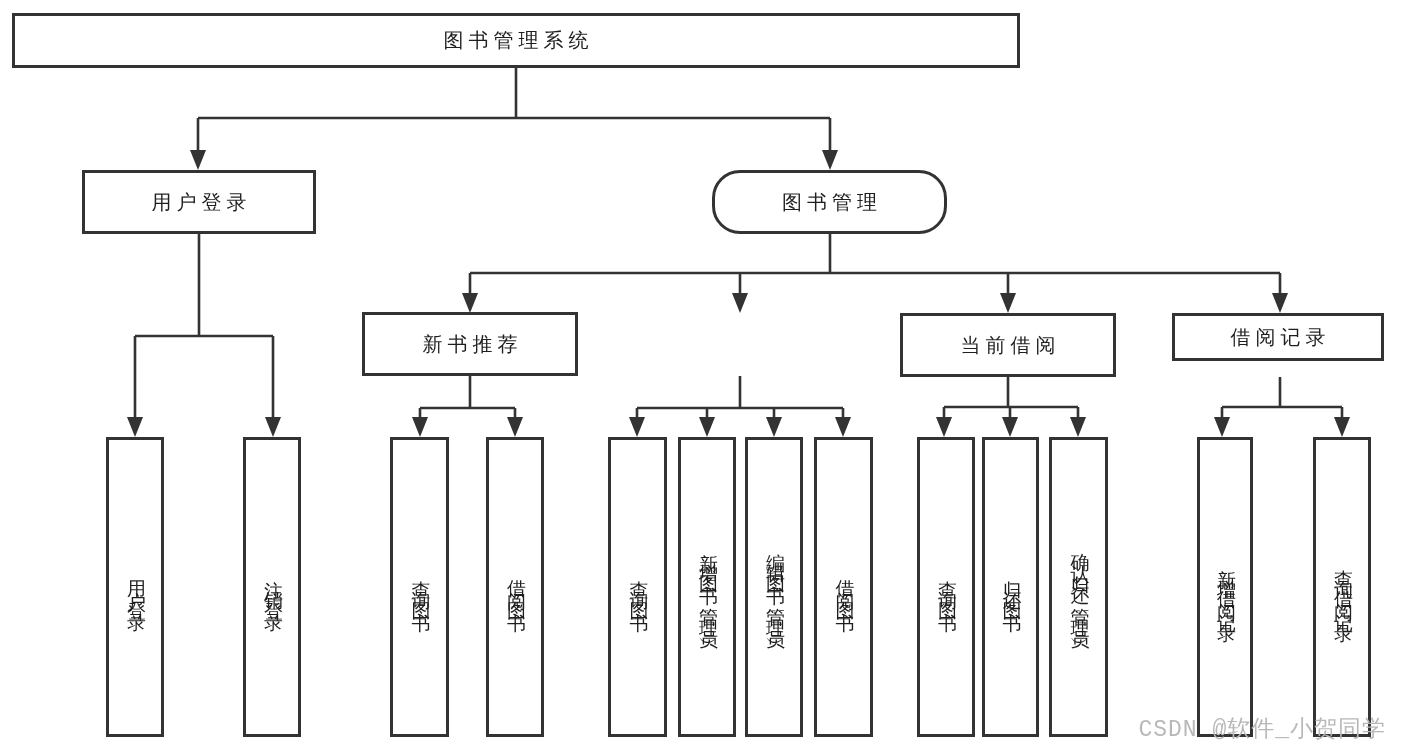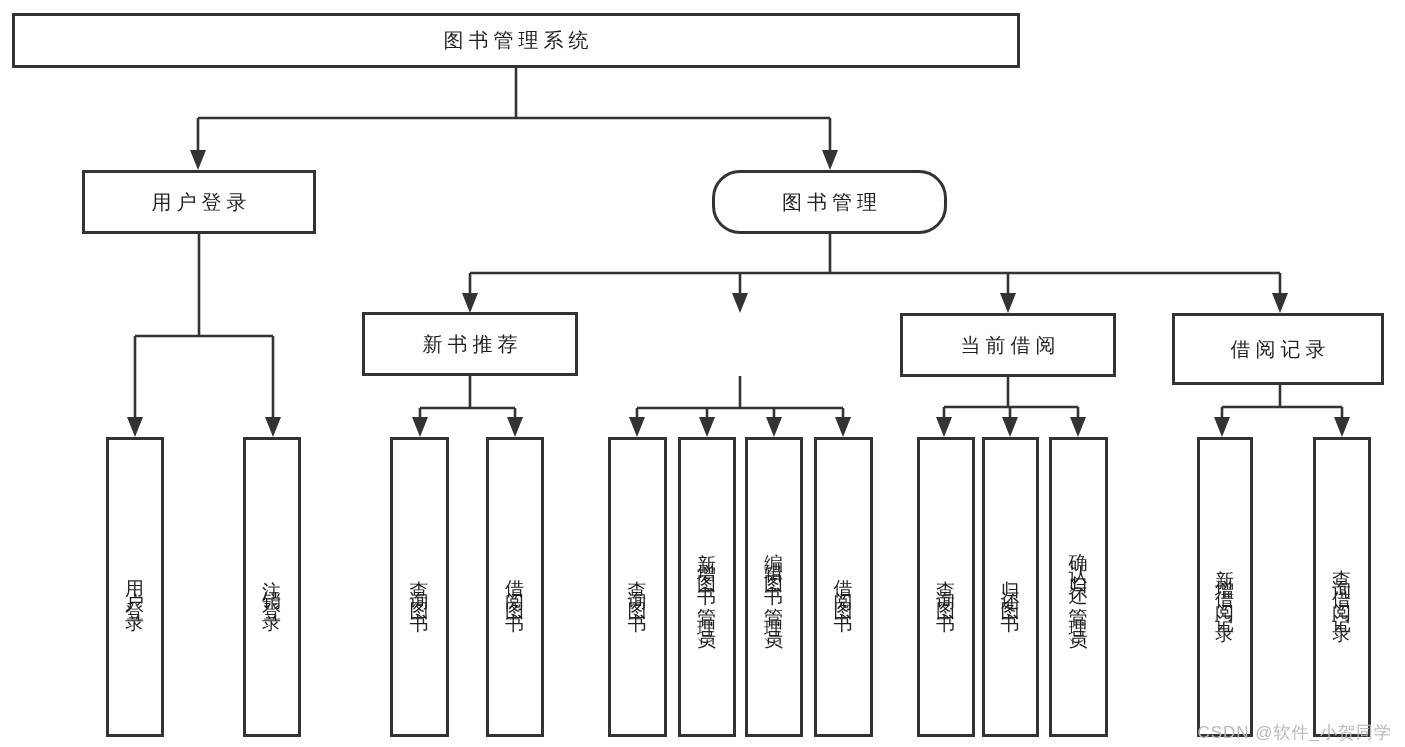--- a/index.html
+++ b/index.html
@@ -8,21 +8,21 @@
     --watermark: #b8b8b8;
     --canvas: #ffffff;
   }
   * { margin: 0; padding: 0; box-sizing: border-box; }
   html, body { background: #ffffff; }
   .canvas {
     position: relative;
     width: 1405px;
     height: 747px;
     background: var(--canvas);
-    font-family: Liberation Sans, sans-serif;
+    font-family: Liberation Mono, monospace;
     color: var(--text);
     overflow: hidden;
   }
   svg.connectors {
     position: absolute;
     left: 0; top: 0;
     width: 1405px; height: 747px;
   }
   svg.connectors .cline {
     stroke: var(--line);
@@ -61,23 +61,23 @@
     writing-mode: vertical-rl;
     text-orientation: mixed;
     font-size: 19px;
     letter-spacing: 11px;
     line-height: 1;
     white-space: nowrap;
     color: var(--text);
   }
   .watermark {
     position: absolute;
-    right: 13px;
+    right: 19px;
     bottom: 3px;
-    font-size: 17px;
+    font-size: 23px;
     letter-spacing: 1px;
     color: var(--watermark);
     white-space: nowrap;
     z-index: 5;
   }
 </style>
 </head>
 <body>
 
 <div class="canvas">
@@ -122,21 +122,21 @@
   <div class="node" style="left:712px; top:170px; width:235px; height:64px;border-radius:28px;">
     <span class="hlabel">图书管理</span>
   </div>
 
   <div class="node" style="left:362px; top:312px; width:216px; height:64px;align-items:center;">
     <span class="hlabel">新书推荐</span>
   </div>
   <div class="node" style="left:900px; top:313px; width:216px; height:64px;">
     <span class="hlabel">当前借阅</span>
   </div>
-  <div class="node" style="left:1172px; top:313px; width:212px; height:72px;">
+  <div class="node" style="left:1172px; top:313px; width:212px; height:48px;">
     <span class="hlabel">借阅记录</span>
   </div>
 
   <div class="leaf" style="left:106px; top:437px; width:58px; height:300px;">
     <span class="vlabel">用户登录</span>
   </div>
   <div class="leaf" style="left:243px; top:437px; width:58px; height:300px;">
     <span class="vlabel">注销登录</span>
   </div>
 

